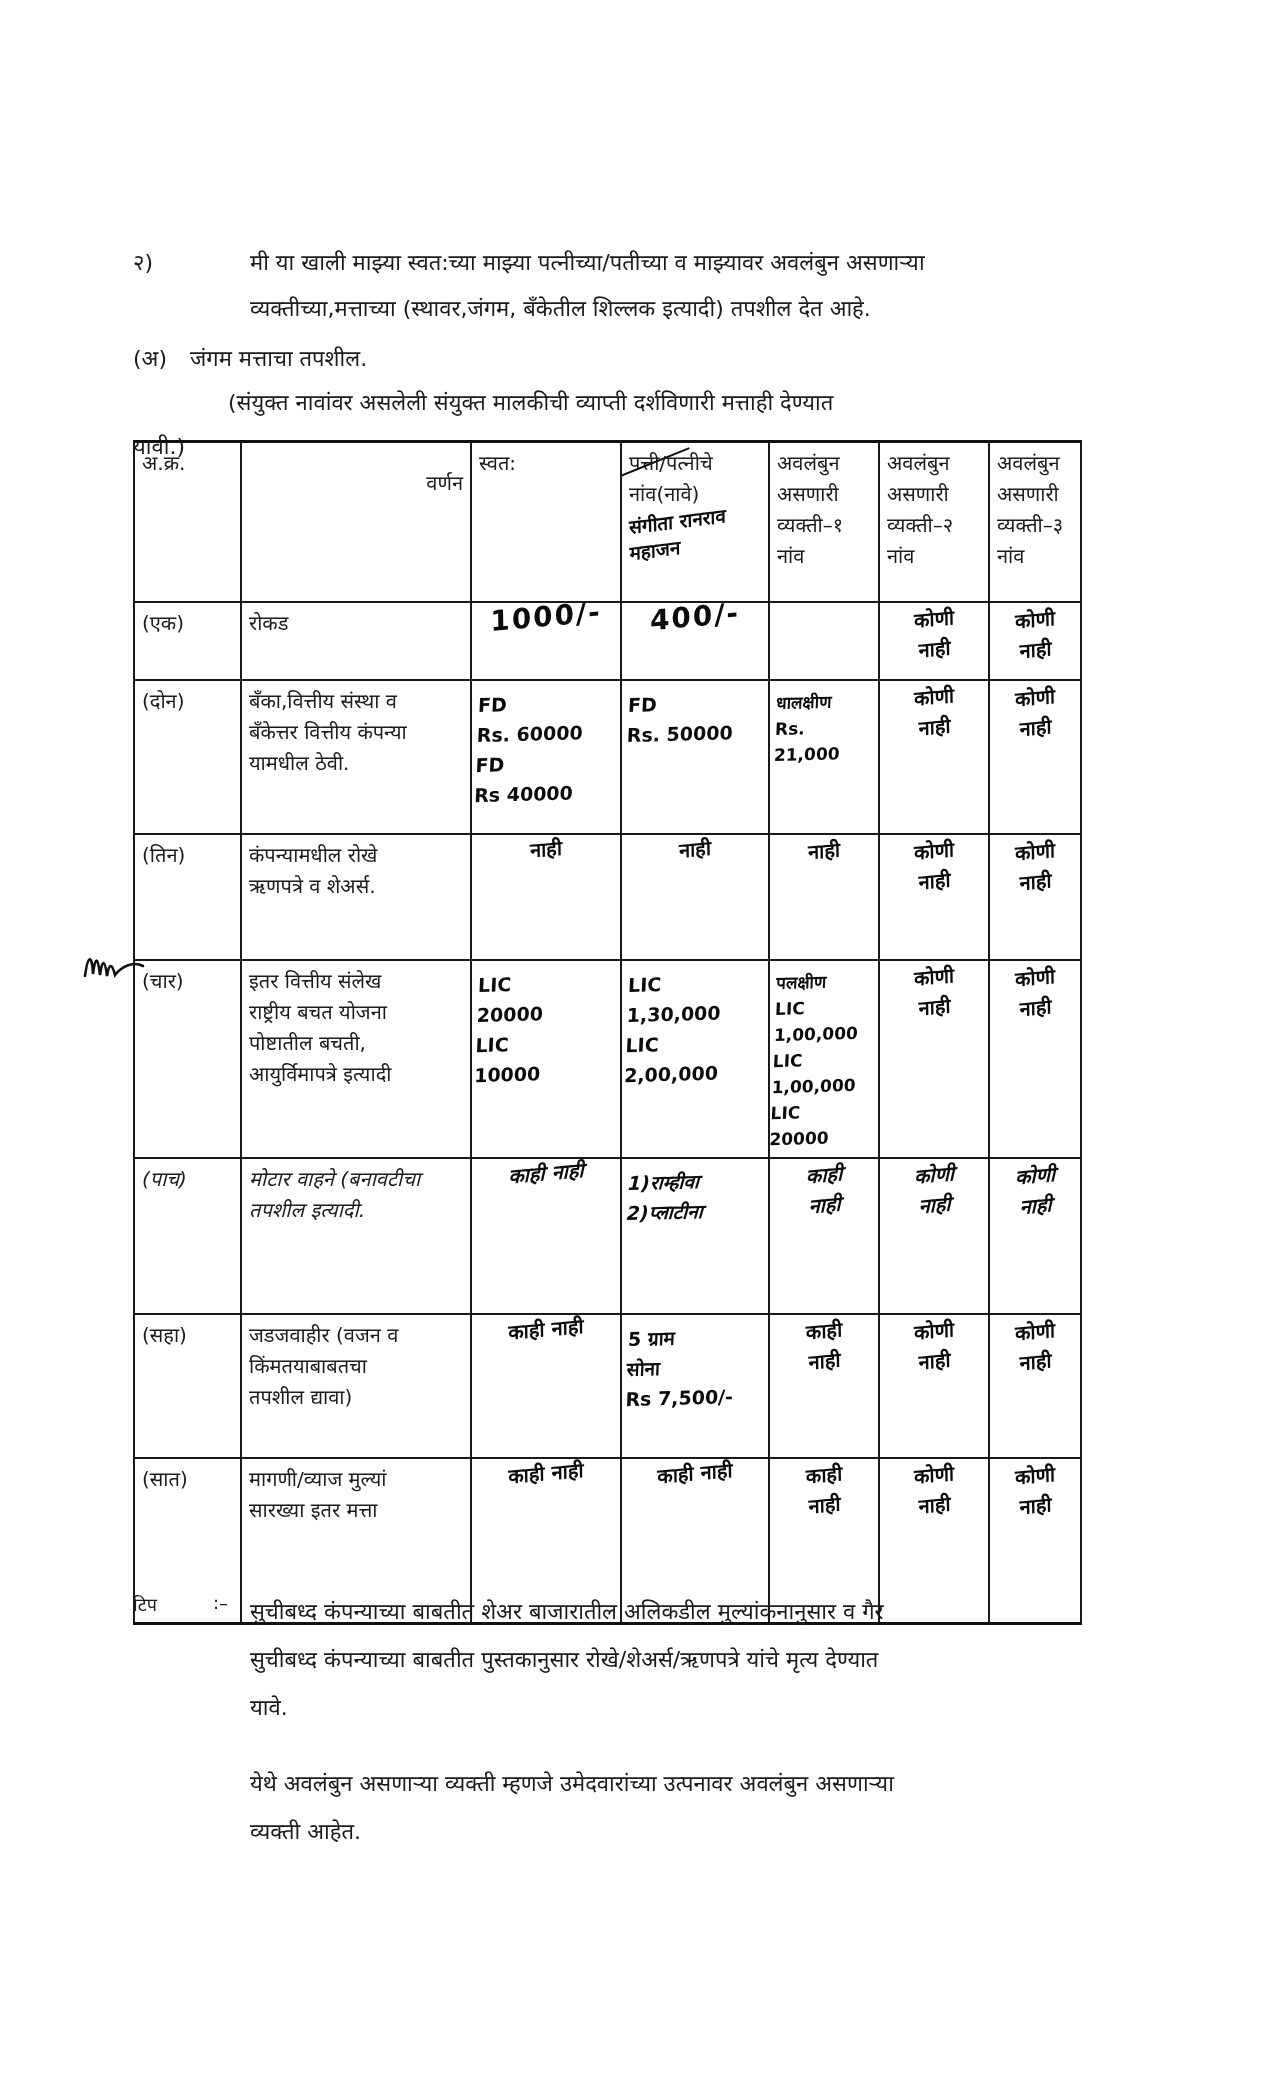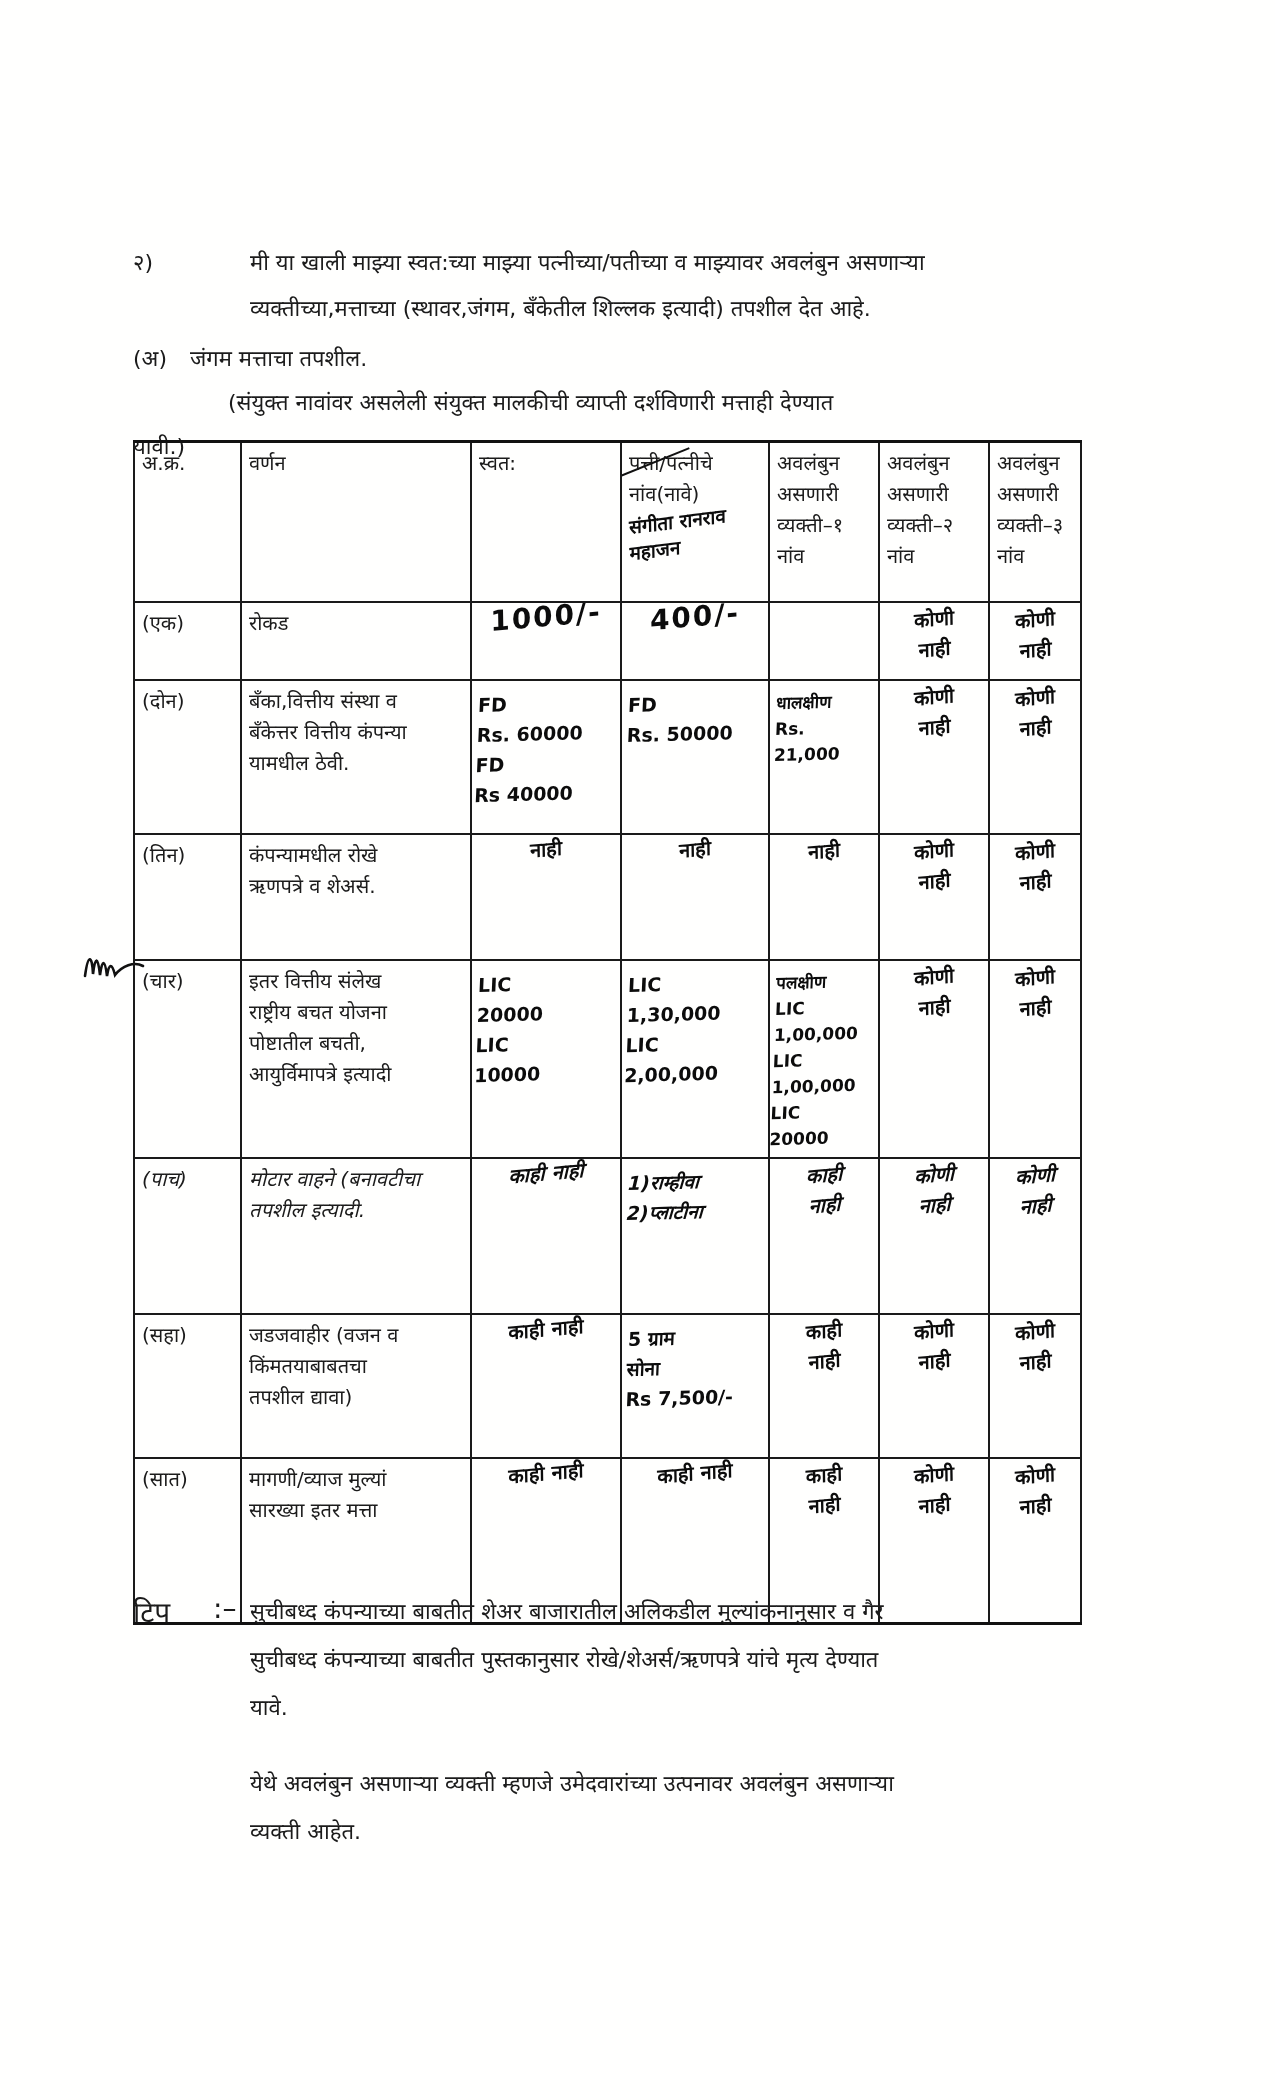--- a/index.html
+++ b/index.html
@@ -60,21 +60,21 @@
   .hw-small { font-size:17px; line-height:26px; }
   .hw-name { font-size:19px; line-height:26px; transform:rotate(-7deg) skewX(-6deg); margin-top:4px; }
 
   .slash {
     position:absolute; top:18px; left:-4px; width:74px;
     border-top:2px solid #111;
     transform:rotate(-22deg);
   }
   .scribble { position:absolute; left:82px; top:946px; }
 
-  .note-label { font-size:28px; }
+  .note-label { font-size:18px; }
 </style>
 </head>
 <body>
 
 <div class="page">
 
   <div class="abs printed" style="left:133px; top:240px;">२)</div>
   <div class="abs printed" style="left:250px; top:240px; width:880px;">
     <div>मी या खाली माझ्या स्वत:च्या माझ्या पत्नीच्या/पतीच्या व माझ्यावर अवलंबुन असणाऱ्या</div>
     <div>व्यक्तीच्या,मत्ताच्या (स्थावर,जंगम, बँकेतील शिल्लक इत्यादी) तपशील देत आहे.</div>
@@ -98,21 +98,21 @@
         <col style="width:110px">
         <col style="width:110px">
         <col style="width:92px">
     </colgroup>
     <thead>
       <tr class="rh-head">
         <th>
           <span class="pre">अ.क्र.</span>
         </th>
         <th>
-          <span class="pre" style="display:block;text-align:left;">वर्णन</span>
+          <span class="pre" style="display:block;text-align:right;margin-top:20px;">वर्णन</span>
         </th>
         <th>
           <span class="pre">स्वत:</span>
         </th>
         <th>
           <div class="slash"></div>
           <span class="pre">पत्ती/पत्नीचे
 नांव(नावे)</span>
           <div class="hw hw-name">संगीता रानराव
 महाजन</div>

